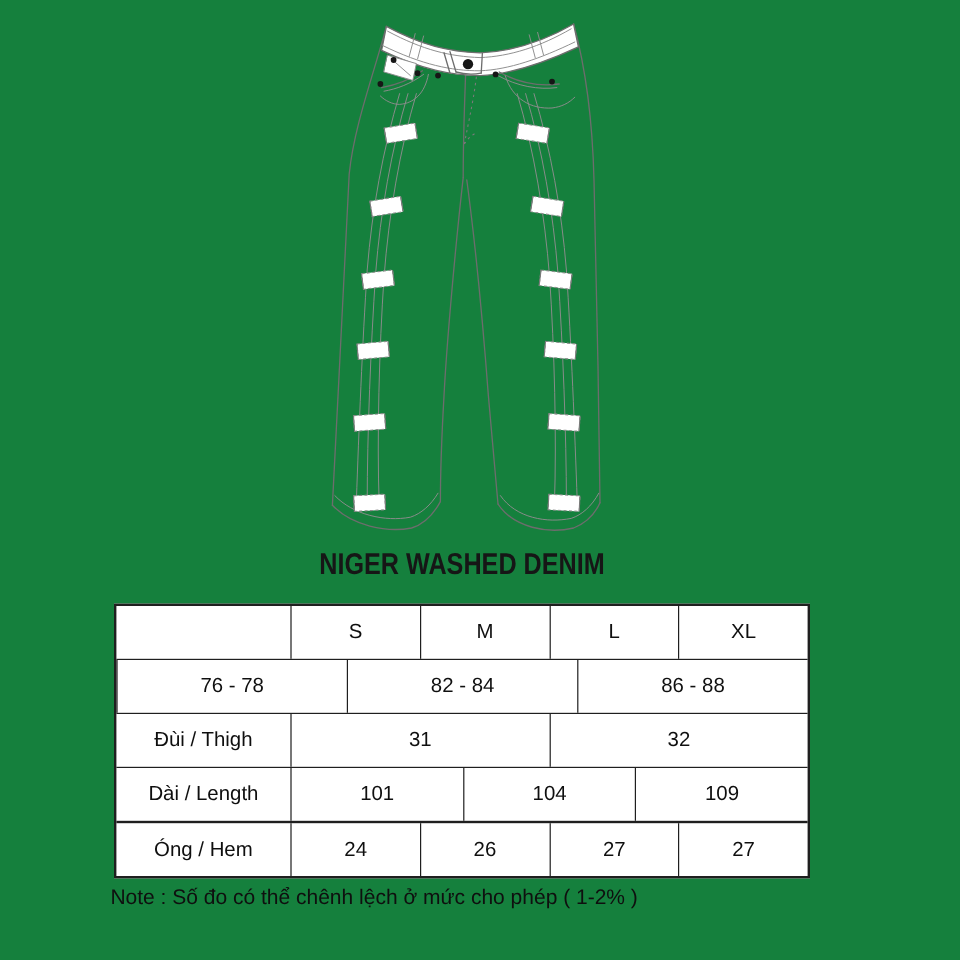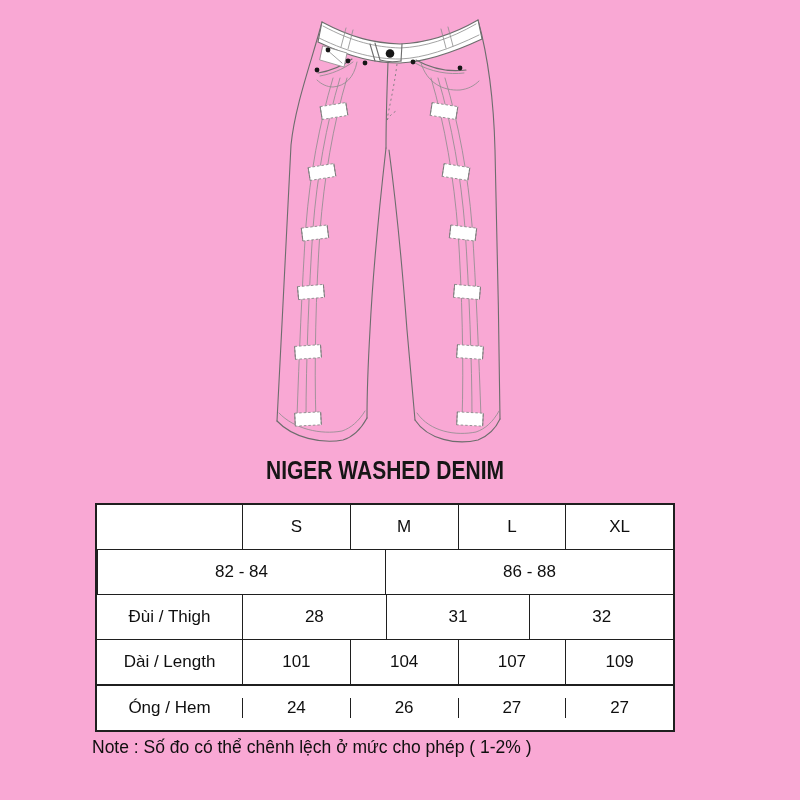--- a/index.html
+++ b/index.html
@@ -1,25 +1,25 @@
 <!DOCTYPE html>
 <html><head>
 <meta charset="utf-8">
 <style>
   html,body{margin:0;padding:0;background:#ffffff;}
-  .page{position:relative;width:800px;height:800px;background:#f9a8d4;overflow:hidden;
+  .page{position:relative;width:800px;height:800px;background:#15803d;overflow:hidden;
         font-family:"Liberation Sans", sans-serif;color:#111;}
   .art{position:absolute;left:0;top:0;}
   .title{position:absolute;left:95px;top:456px;width:580px;text-align:center;
          font-size:25px;font-weight:700;letter-spacing:0px;color:#161616;
          transform:scaleX(0.84);transform-origin:center;white-space:nowrap;}
   .size-table{position:absolute;left:95px;top:503px;width:580px;
               border:2px solid #1f1f1f;box-sizing:border-box;background:#fff;}
   .trow{display:flex;height:45px;border-bottom:1.5px solid #1f1f1f;box-sizing:border-box;}
-  .trow:last-child{border-bottom:none;align-items:center;}
+  .trow:last-child{border-bottom:none;}
   .trow.thick{border-top:1px solid #1f1f1f;}
   .cell{display:flex;align-items:center;justify-content:center;
         font-size:17px;color:#0f0f0f;box-sizing:border-box;border-left:1.5px solid #1f1f1f;}
   .cell.label{width:145px;border-left:none;flex:none;}
   .cell.val{flex:1;}
   .note{position:absolute;left:92px;top:737px;font-size:17.5px;color:#0f0f0f;white-space:nowrap;}
   svg .ln{fill:none;stroke:#6d6d6d;stroke-width:1.1;stroke-linecap:round;}
   svg .thin{fill:none;stroke:#8c8c8c;stroke-width:0.8;stroke-linecap:round;}
   svg .dash{fill:none;stroke:#7a7a7a;stroke-width:0.9;stroke-dasharray:2 3;}
   svg .tabr{fill:#ffffff;stroke:#8c8c8c;stroke-width:0.9;stroke-dasharray:2.5 2;}
@@ -173,34 +173,33 @@
 
   <div class="size-table">
     <div class="trow">
       <div class="cell label"></div>
       <div class="cell val">S</div>
       <div class="cell val">M</div>
       <div class="cell val">L</div>
       <div class="cell val">XL</div>
     </div>
     <div class="trow">
+      <div class="cell val">76 - 78</div>
       <div class="cell val">82 - 84</div>
       <div class="cell val">86 - 88</div>
     </div>
     <div class="trow">
       <div class="cell label">Đùi / Thigh</div>
-      <div class="cell val">28</div>
       <div class="cell val">31</div>
       <div class="cell val">32</div>
     </div>
     <div class="trow">
       <div class="cell label">Dài / Length</div>
       <div class="cell val">101</div>
       <div class="cell val">104</div>
-      <div class="cell val">107</div>
       <div class="cell val">109</div>
     </div>
     <div class="trow thick">
       <div class="cell label">Óng / Hem</div>
       <div class="cell val">24</div>
       <div class="cell val">26</div>
       <div class="cell val">27</div>
       <div class="cell val">27</div>
     </div>
   </div>

